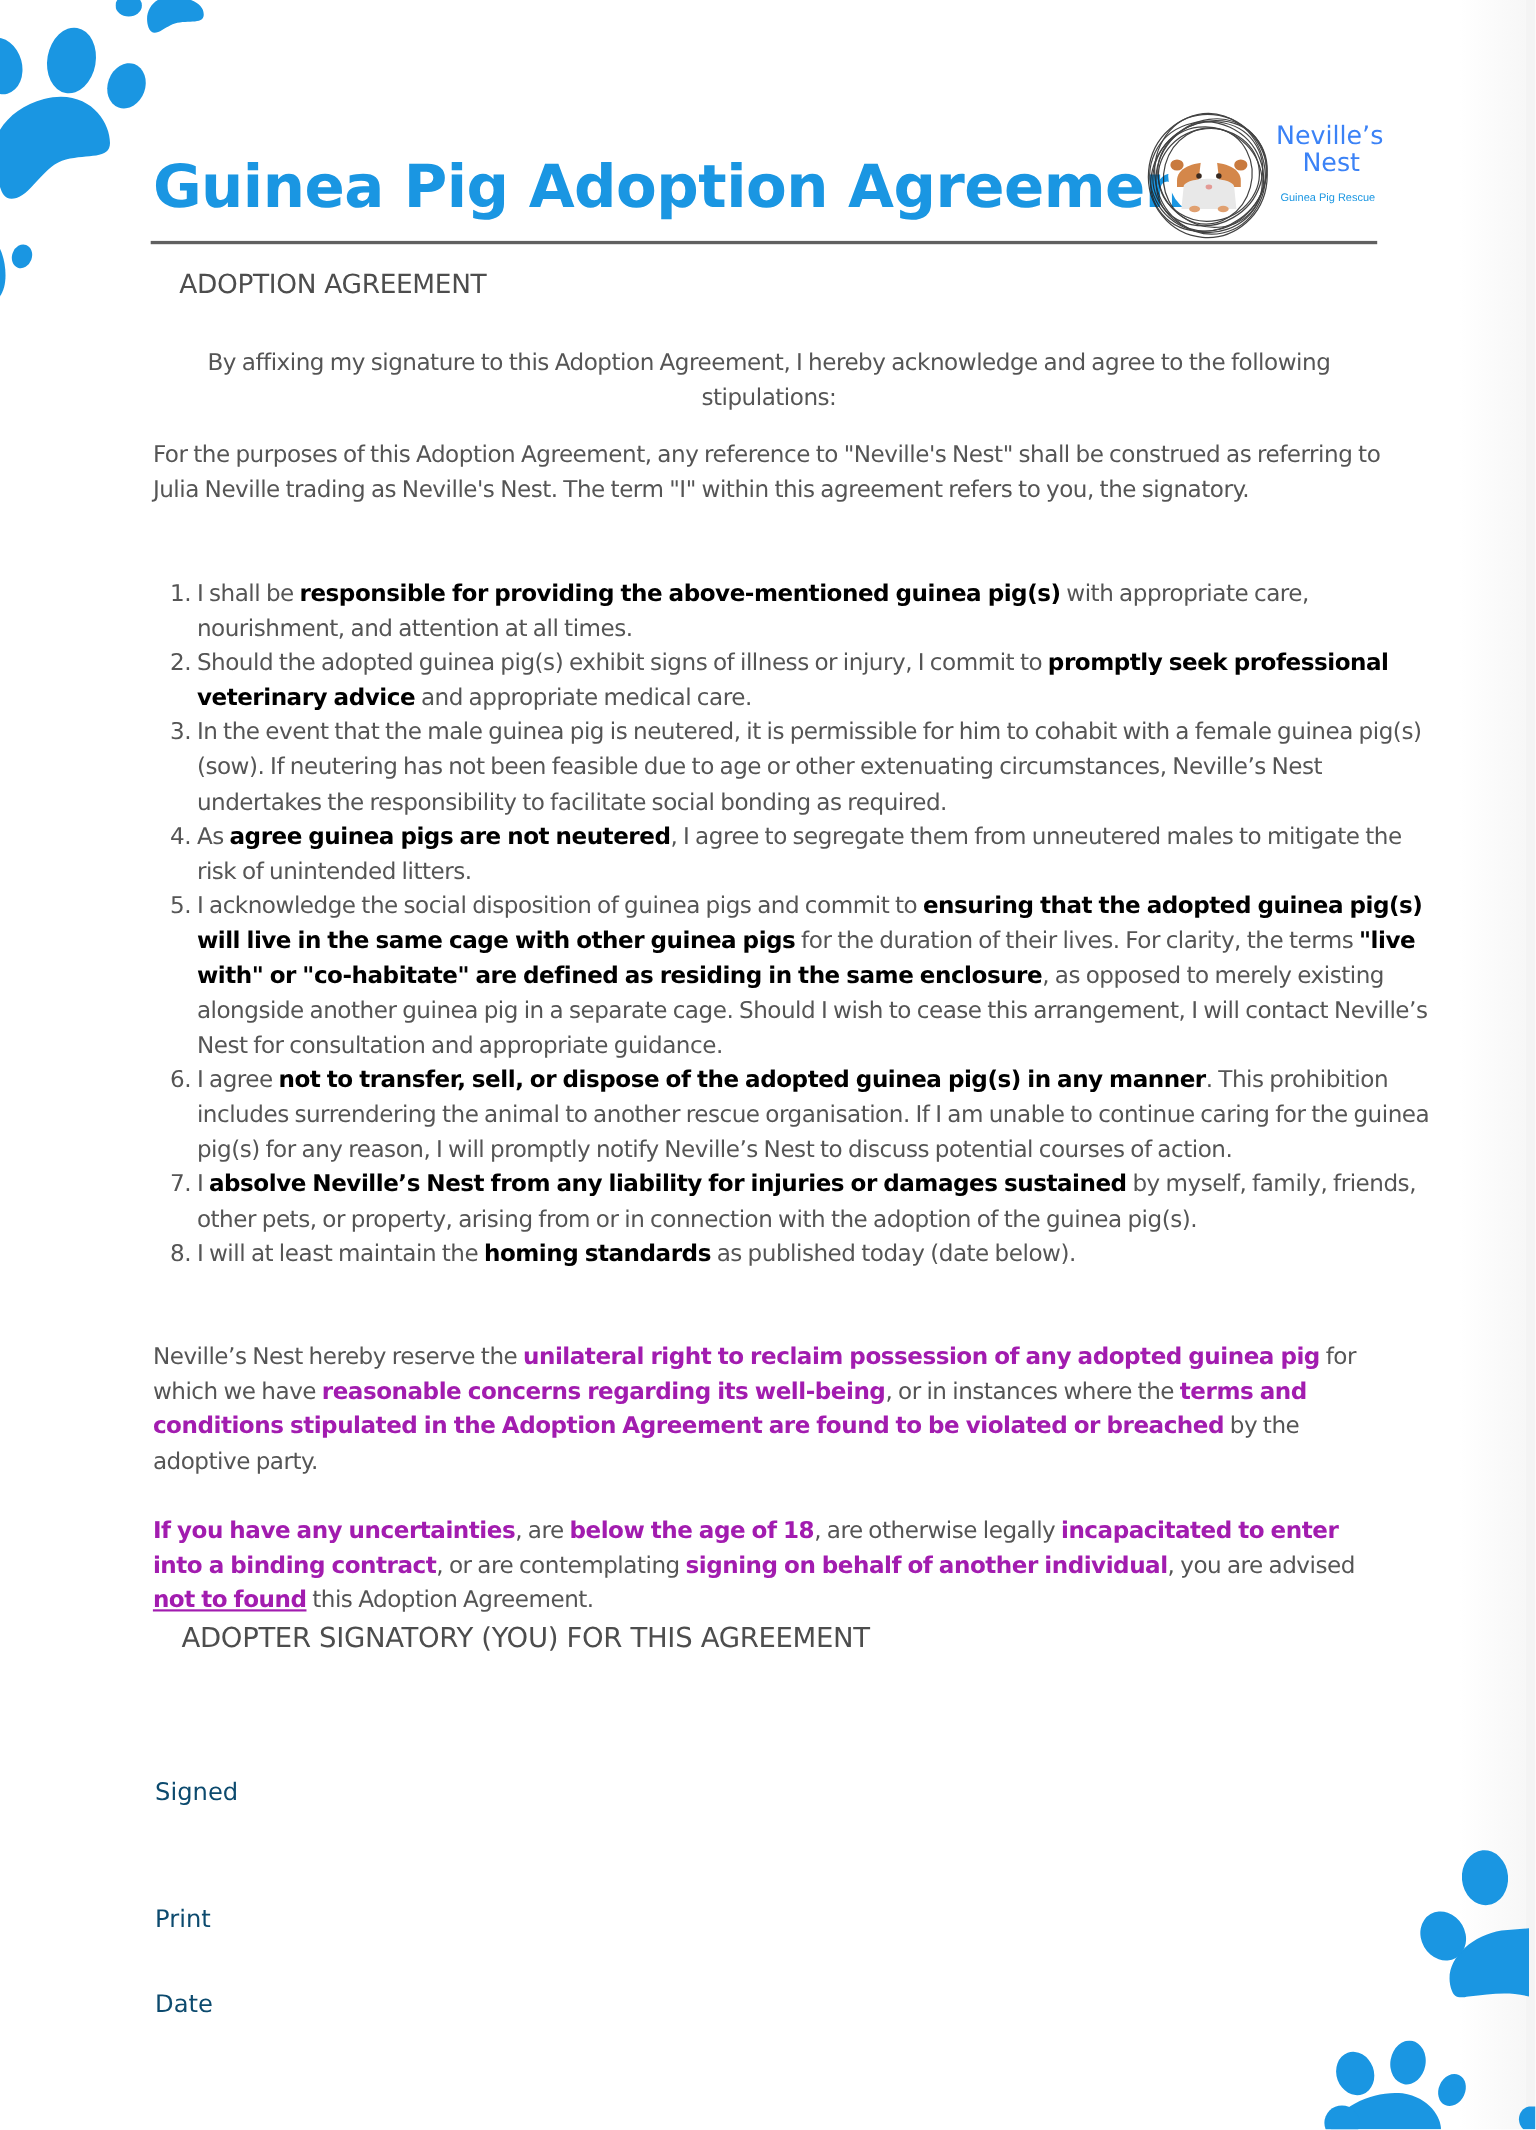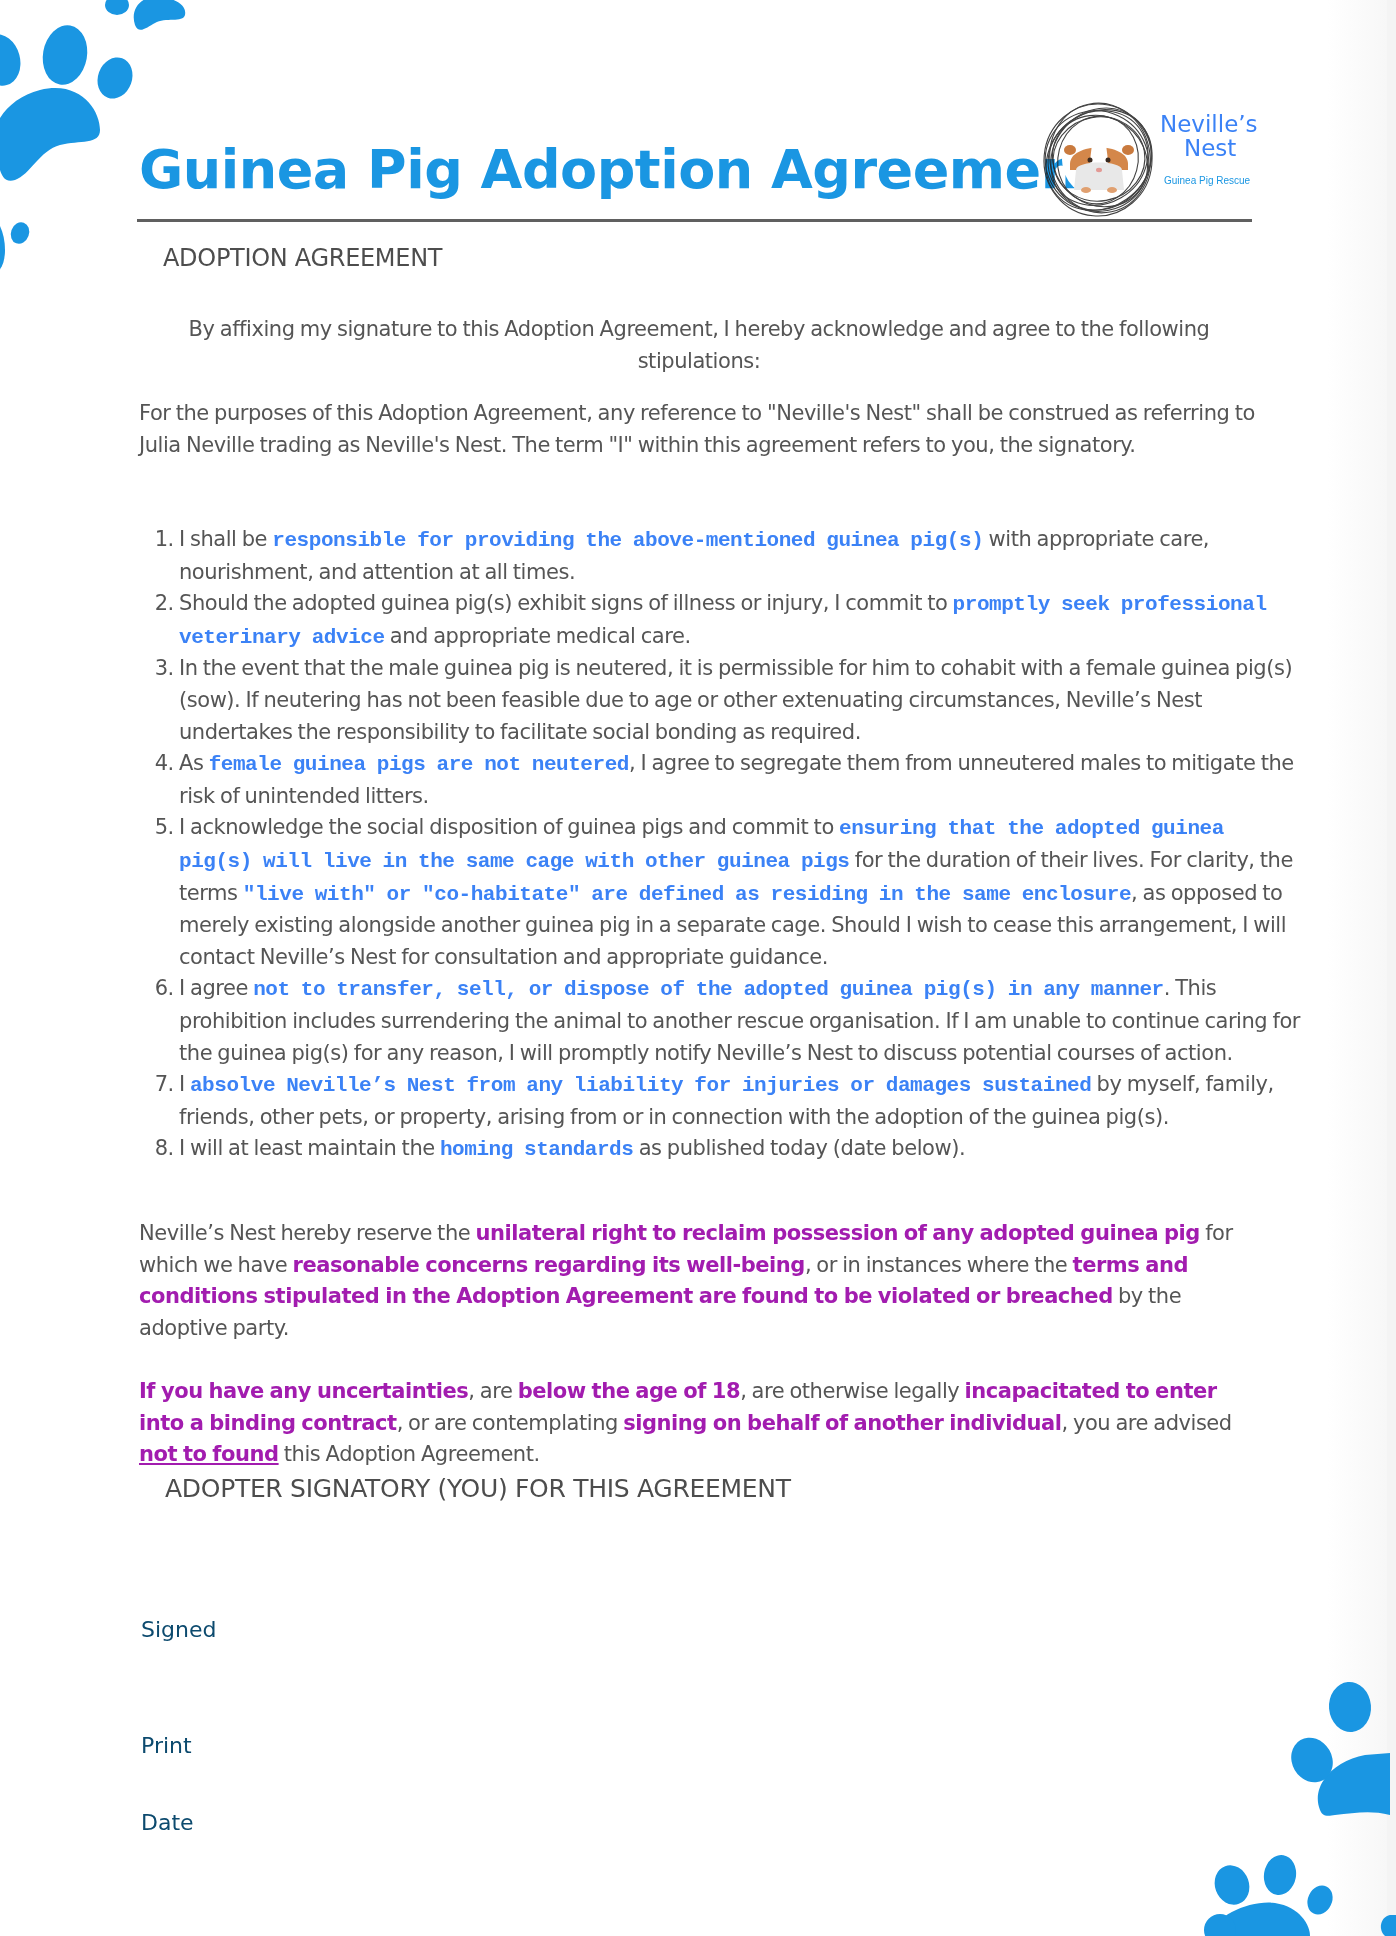--- a/index.html
+++ b/index.html
@@ -59,21 +59,21 @@
 
   ol.terms {
     position: absolute; left: 139px; top: 524px; width: 1125px;
     margin: 0; padding: 0 0 0 40px;
     font-family: "DejaVu Sans", sans-serif;
     font-size: 21px; line-height: 31.6px; color: #555555;
     letter-spacing: -0.45px; word-spacing: -1px;
   }
   ol.terms li { padding-left: 0; }
   ol.terms li::marker { color: #555555; }
-  ol.terms b { color: #3b82f6; font-family: Liberation Mono, monospace; }
+  ol.terms b { color: #000000; }
 
   .sig-label {
     position: absolute; left: 141px;
     font-family: "DejaVu Sans", sans-serif;
     font-size: 22px; color: #0c4a6e; white-space: nowrap;
   }
 </style>
 </head>
 <body>
 
@@ -168,21 +168,21 @@
 
 <div class="section-heading" style="top:244px;">ADOPTION AGREEMENT</div>
 
 <div class="para" style="top:314px;text-align:center;">By affixing my signature to this Adoption Agreement, I hereby acknowledge and agree to the following stipulations:</div>
 <div class="para" style="top:398px;">For the purposes of this Adoption Agreement, any reference to "Neville's Nest" shall be construed as referring to Julia Neville trading as Neville's Nest. The term "I" within this agreement refers to you, the signatory.</div>
 
 <ol class="terms">
   <li><span>I shall be <b>responsible for providing the above-mentioned guinea pig(s)</b> with appropriate care, nourishment, and attention at all times.</span></li>
   <li><span>Should the adopted guinea pig(s) exhibit signs of illness or injury, I commit to <b>promptly seek professional veterinary advice</b> and appropriate medical care.</span></li>
   <li><span>In the event that the male guinea pig is neutered, it is permissible for him to cohabit with a female guinea pig(s) (sow). If neutering has not been feasible due to age or other extenuating circumstances, Neville’s Nest undertakes the responsibility to facilitate social bonding as required.</span></li>
-  <li><span>As <b>female guinea pigs are not neutered</b>, I agree to segregate them from unneutered males to mitigate the risk of unintended litters.</span></li>
+  <li><span>As <b>agree guinea pigs are not neutered</b>, I agree to segregate them from unneutered males to mitigate the risk of unintended litters.</span></li>
   <li><span>I acknowledge the social disposition of guinea pigs and commit to <b>ensuring that the adopted guinea pig(s) will live in the same cage with other guinea pigs</b> for the duration of their lives. For clarity, the terms <b>"live with" or "co-habitate" are defined as residing in the same enclosure</b>, as opposed to merely existing alongside another guinea pig in a separate cage. Should I wish to cease this arrangement, I will contact Neville’s Nest for consultation and appropriate guidance.</span></li>
   <li><span>I agree <b>not to transfer, sell, or dispose of the adopted guinea pig(s) in any manner</b>. This prohibition includes surrendering the animal to another rescue organisation. If I am unable to continue caring for the guinea pig(s) for any reason, I will promptly notify Neville’s Nest to discuss potential courses of action.</span></li>
   <li><span>I <b>absolve Neville’s Nest from any liability for injuries or damages sustained</b> by myself, family, friends, other pets, or property, arising from or in connection with the adoption of the guinea pig(s).</span></li>
   <li><span>I will at least maintain the <b>homing standards</b> as published today (date below).</span></li>
 </ol>
 
 <div class="para" style="top:1218px;">Neville’s Nest hereby reserve the <b>unilateral right to reclaim possession of any adopted guinea pig</b> for which we have <b>reasonable concerns regarding its well-being</b>, or in instances where the <b>terms and conditions stipulated in the Adoption Agreement are found to be violated or breached</b> by the adoptive party.</div>
 
 <div class="para" style="top:1376px;"><b>If you have any uncertainties</b>, are <b>below the age of 18</b>, are otherwise legally <b>incapacitated to enter into a binding contract</b>, or are contemplating <b>signing on behalf of another individual</b>, you are advised <b><u>not to found</u></b> this Adoption Agreement.</div>
 

